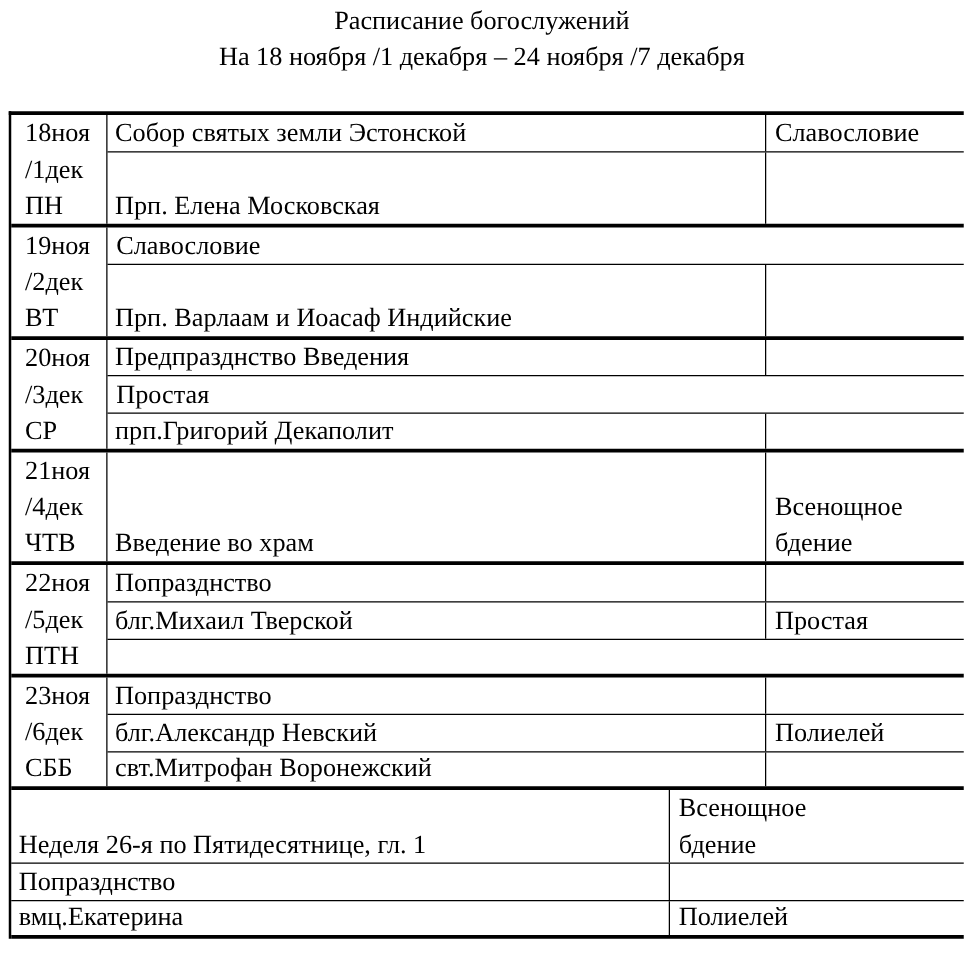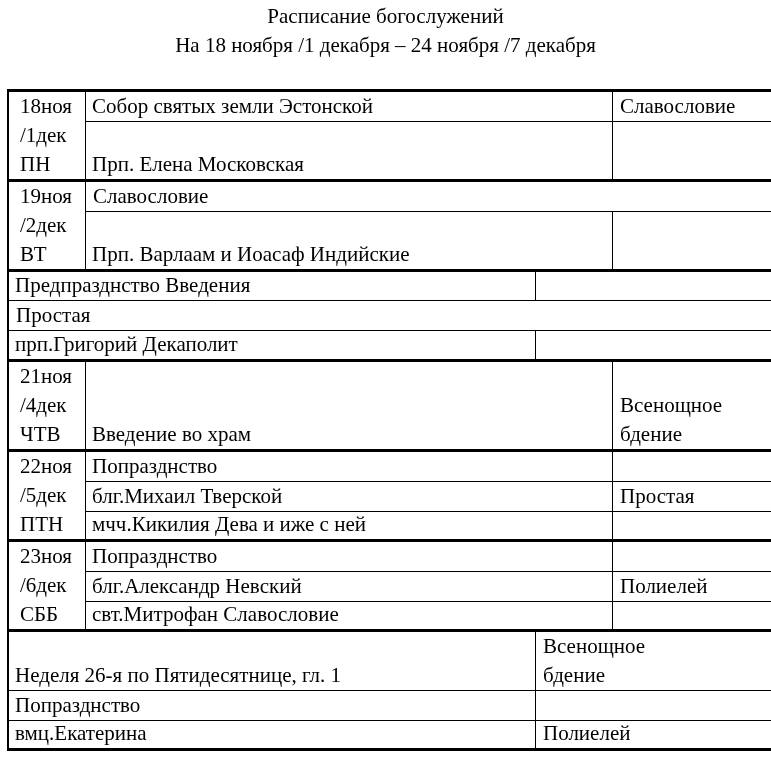--- a/index.html
+++ b/index.html
@@ -63,20 +63,25 @@
       <div class="sub" style="height:57px;">
         <div class="name">Прп. Варлаам и Иоасаф Индийские</div>
         <div class="svc">
             <span></span>
           </div>
       </div>
     </div>
   </div>
 
   <div class="grp" style="height:87px;">
+    <div class="date">
+      <span>20ноя</span>
+      <span>/3дек</span>
+      <span>СР</span>
+    </div>
     <div class="subs">
       <div class="sub" style="height:29px;">
         <div class="name">Предпразднство Введения</div>
         <div class="svc">
             <span></span>
           </div>
       </div>
       <div class="sub" style="height:30px;">
         <div class="svc">
             <span>Простая</span>
@@ -121,21 +126,20 @@
             <span></span>
           </div>
       </div>
       <div class="sub" style="height:30px;">
         <div class="name">блг.Михаил Тверской</div>
         <div class="svc">
             <span>Простая</span>
           </div>
       </div>
       <div class="sub" style="height:27px;">
-        <div class="name">мчч.Кикилия Дева и иже с ней</div>
         <div class="svc">
             <span></span>
           </div>
       </div>
     </div>
   </div>
 
   <div class="grp" style="height:87px;">
     <div class="date">
       <span>23ноя</span>
@@ -149,21 +153,21 @@
             <span></span>
           </div>
       </div>
       <div class="sub" style="height:30px;">
         <div class="name">блг.Александр Невский</div>
         <div class="svc">
             <span>Полиелей</span>
           </div>
       </div>
       <div class="sub" style="height:27px;">
-        <div class="name">свт.Митрофан Славословие</div>
+        <div class="name">свт.Митрофан Воронежский</div>
         <div class="svc">
             <span></span>
           </div>
       </div>
     </div>
   </div>
 
   <div class="grp" style="height:116px;">
     <div class="subs">
       <div class="sub" style="height:59px;">

